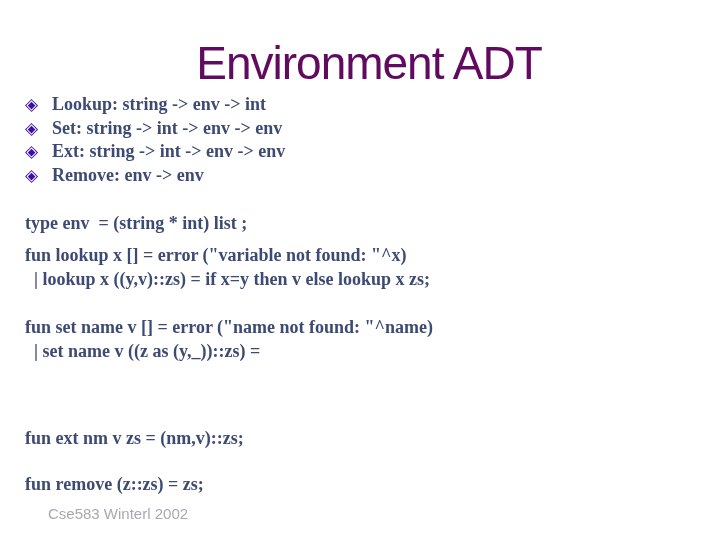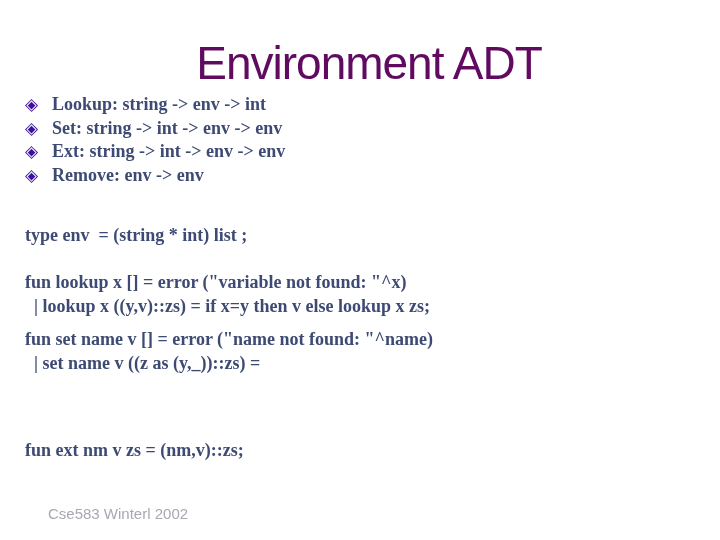--- a/index.html
+++ b/index.html
@@ -41,24 +41,23 @@
     font-family:Liberation Serif, serif;
     font-weight:bold;
     font-size:18px;
     line-height:23.7px;
     color:#3d4a73;
     white-space:pre;
   }
   .code{
     position:absolute;
     left:25px;
-    margin-top:12px;
   }
   .code.type-decl{top:212px;}
-  .code.lookup{top:259px;}
+  .code.lookup{top:244px;}
   .code.set{top:316px;}
   .code.ext{top:427px;text-align:right;}
   .code.remove{top:473px;}
   .footer-course{
     position:absolute;
     left:48px;top:505px;
     font-size:15px;
     color:#a8a8b2;
     letter-spacing:0px;
   }
@@ -106,17 +105,20 @@
 
   <div class="code set">
     <div class="code-line">fun set name v [] = error ("name not found: "^name)</div>
     <div class="code-line">  | set name v ((z as (y,_))::zs) =</div>
   </div>
 
   <div class="code ext">
     <div class="code-line">fun ext nm v zs = (nm,v)::zs;</div>
   </div>
 
+  <div class="code remove">
+    <div class="code-line">fun remove (z::zs) = zs;</div>
+  </div>
 
   <div class="footer-course">Cse583 Winterl 2002</div>
   <div class="page-number">9</div>
 
 </div>
 
 </body></html>

